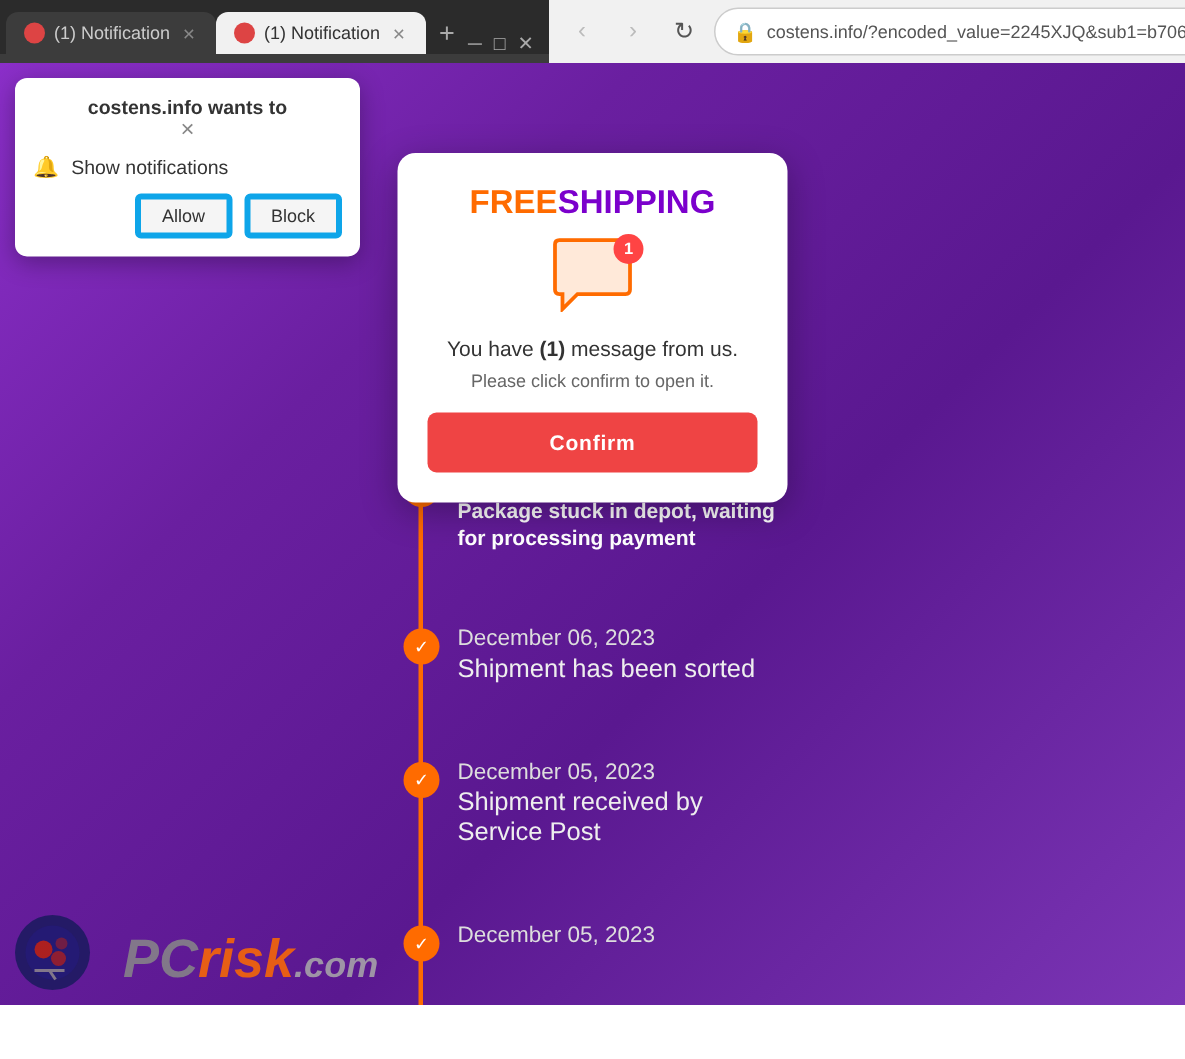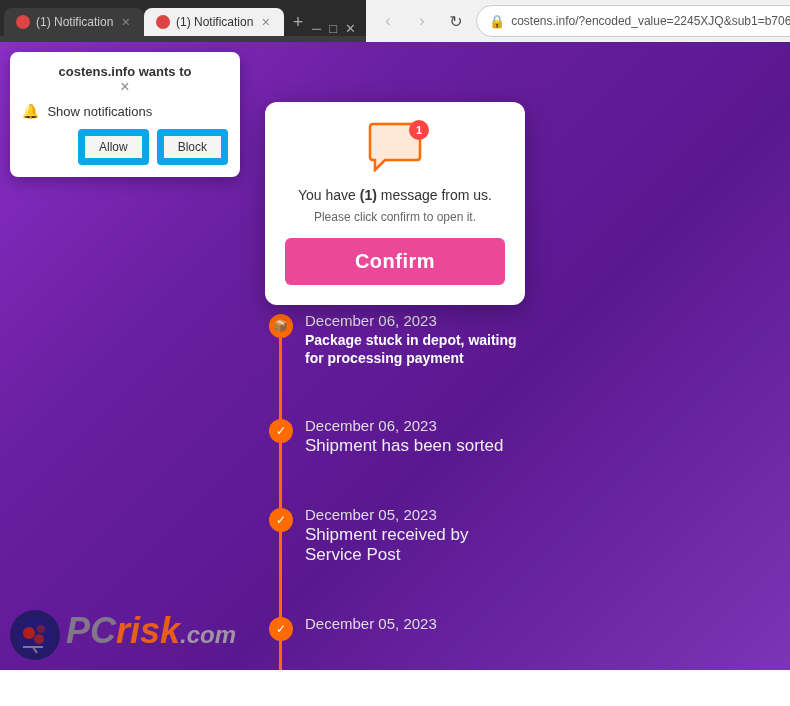--- a/index.html
+++ b/index.html
@@ -160,21 +160,21 @@
     .notif-buttons {
       display: flex;
       gap: 8px;
       justify-content: flex-end;
     }
     .notif-btn {
       padding: 4px 14px;
       border-radius: 4px;
       font-size: 12px;
       cursor: pointer;
-      border: 7px solid #0ea5e9;
+      border: 4px solid #0ea5e9;
       background: #f5f5f5;
       color: #333;
     }
 
     
     .main-card {
       position: absolute;
       top: 60px;
       left: 50%;
       transform: translateX(-50%);
@@ -228,27 +228,27 @@
       line-height: 1.4;
     }
     .message-text .highlight { color: #333; font-weight: bold; }
     .message-sub {
       font-size: 12px;
       color: #666;
       margin-bottom: 14px;
     }
 
     .confirm-btn {
-      background: #ec4899;
+      background: #ef4444;
       color: #fff;
       border: none;
       border-radius: 6px;
       padding: 12px 0;
       width: 100%;
-      font-size: 20px;
+      font-size: 14px;
       font-weight: bold;
       cursor: pointer;
       letter-spacing: 0.5px;
     }
 
     
     .timeline {
       position: absolute;
       top: 270px;
       left: 50%;
@@ -305,22 +305,22 @@
       font-size: 17px;
       color: #eee;
     }
 
     
     .pcrisk-watermark {
       position: absolute;
       bottom: 10px;
       left: 10px;
       display: flex;
-      align-items: flex-start;
-      gap: 6px;
+      align-items: flex-end;
+      gap: 22px;
       opacity: 0.85;
     }
     .pcrisk-logo-circle {
       width: 50px;
       height: 50px;
       border-radius: 50%;
       background: #1a1a5e;
       display: flex;
       align-items: center;
       justify-content: center;
@@ -386,20 +386,23 @@
       <span class="notif-bell">🔔</span>
       <span class="notif-show-text">Show notifications</span>
     </div>
     <div class="notif-buttons">
       <button class="notif-btn">Allow</button>
       <button class="notif-btn">Block</button>
     </div>
   </div>
 
   <div class="main-card">
+    <div class="free-shipping">
+      <span class="free-text">FREE</span><span class="shipping-text">SHIPPING</span>
+    </div>
 
     <div class="message-icon-wrap">
       <svg class="chat-bubble" viewBox="0 0 60 50" fill="none" xmlns="http://www.w3.org/2000/svg">
         <path d="M5 5 Q5 2 8 2 L52 2 Q55 2 55 5 L55 35 Q55 38 52 38 L20 38 L10 48 L10 38 L8 38 Q5 38 5 35 Z" fill="#ff6b00" opacity="0.15" stroke="#ff6b00" stroke-width="2.5"></path>
         <path d="M5 5 Q5 2 8 2 L52 2 Q55 2 55 5 L55 35 Q55 38 52 38 L20 38 L10 48 L10 38 L8 38 Q5 38 5 35 Z" fill="none" stroke="#ff6b00" stroke-width="2.5"></path>
       </svg>
       <div class="message-badge">1</div>
     </div>
 
     <p class="message-text">

